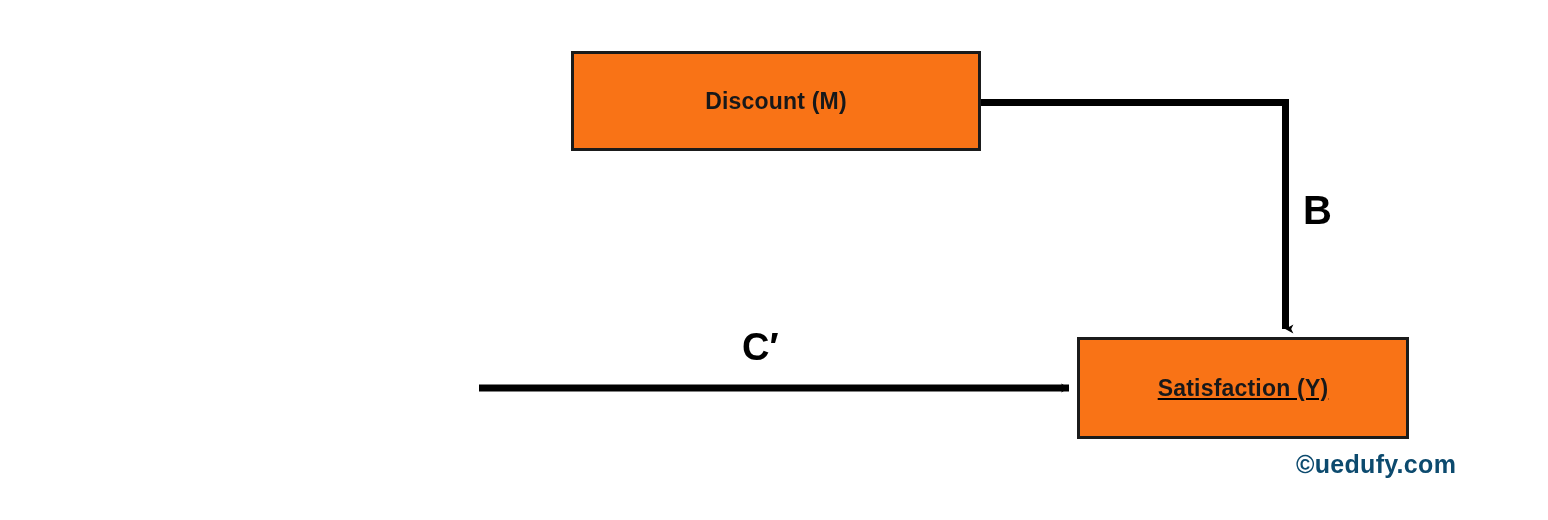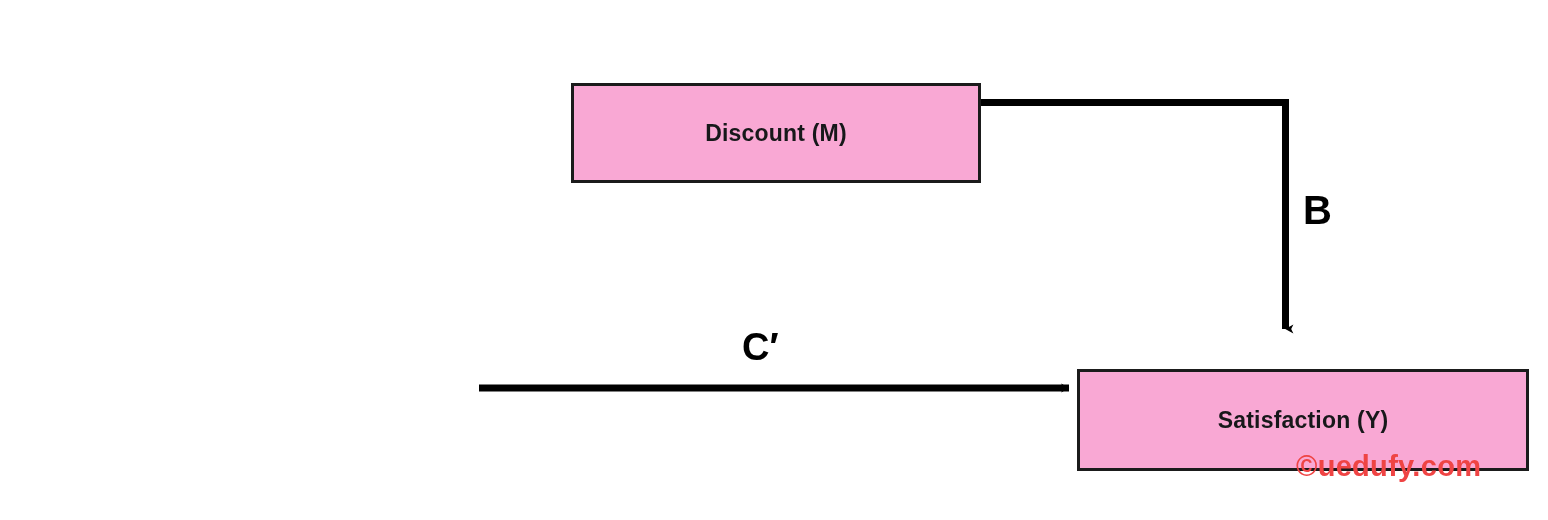--- a/index.html
+++ b/index.html
@@ -20,26 +20,25 @@
   #diagram-svg {
     position: absolute;
     left: 0;
     top: 0;
     width: 1548px;
     height: 520px;
   }
   .node-box {
     position: absolute;
     box-sizing: border-box;
-    background: #f9a8d4;
+    background: #f97316;
     border: 3px solid #1b1b1b;
     display: flex;
     align-items: center;
     justify-content: center;
-    margin-top: 32px;
   }
   .node-label {
     font-family: "Liberation Sans", sans-serif;
     font-weight: bold;
     font-size: 23px;
     color: #17181a;
     letter-spacing: 0.2px;
     white-space: nowrap;
   }
   #node-discount {
@@ -50,22 +49,23 @@
   }
   #node-relationship {
     left: 61px;
     top: 337px;
     width: 418px;
     height: 102px;
   }
   #node-satisfaction {
     left: 1077px;
     top: 337px;
-    width: 452px;
+    width: 332px;
     height: 102px;
+    text-decoration: underline;
   }
   .path-label {
     position: absolute;
     font-family: "Liberation Sans", sans-serif;
     font-weight: bold;
     color: #000000;
     white-space: nowrap;
   }
   #label-b {
     left: 1303px;
@@ -78,22 +78,22 @@
     top: 325px;
     font-size: 38px;
     line-height: 44px;
   }
   #watermark {
     position: absolute;
     left: 1296px;
     top: 450px;
     font-family: "Liberation Sans", sans-serif;
     font-weight: bold;
-    font-size: 29px;
-    color: #ef4444;
+    font-size: 25px;
+    color: #0c4a6e;
     letter-spacing: 0.3px;
     white-space: nowrap;
   }
 </style>
 </head>
 <body>
 
 <div id="canvas">
 
   <svg id="diagram-svg" viewBox="0 0 1548 520">

